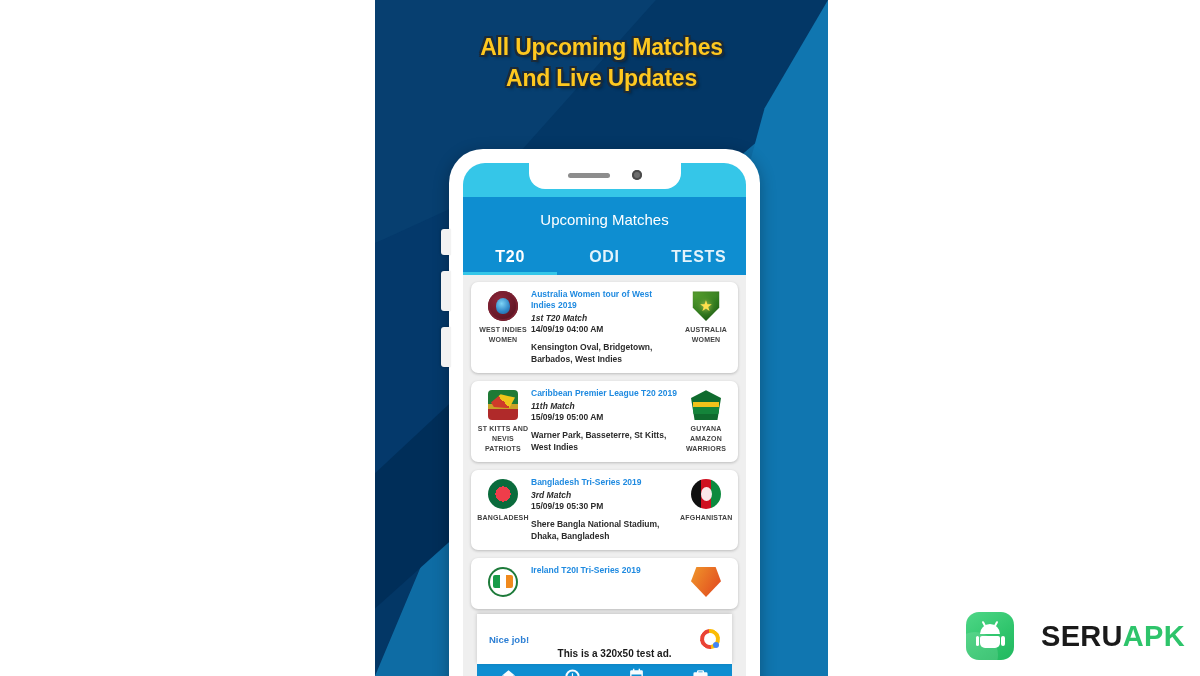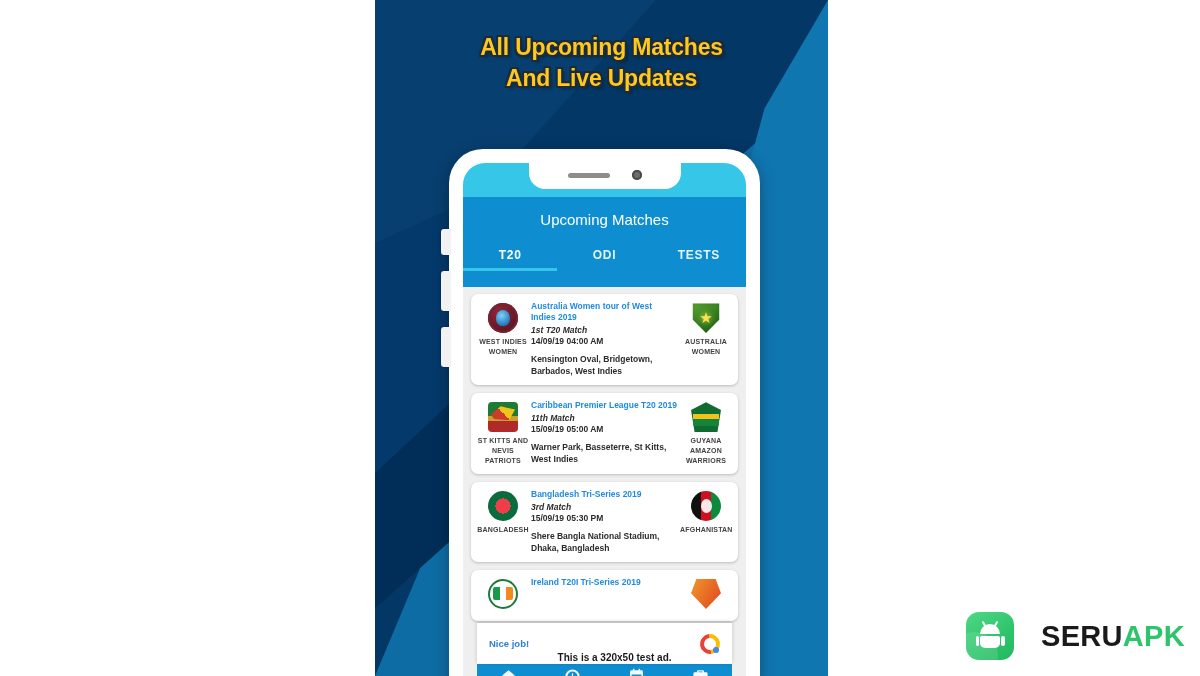--- a/index.html
+++ b/index.html
@@ -88,26 +88,26 @@
   .notch {
     position: absolute; left: 50%; transform: translateX(-50%);
     top: -2px; width: 152px; height: 28px;
     background: #ffffff; border-radius: 0 0 16px 16px;
     display: flex; align-items: center; justify-content: center; gap: 22px;
   }
   .notch .speaker { width: 42px; height: 5px; border-radius: 3px; background: #8d8d8d; }
   .notch .cam { width: 10px; height: 10px; border-radius: 50%; background: #6e6e6e;
                 box-shadow: inset 0 0 0 2px #4a4a4a; }
 
-  .appbar { background: #0e8ed1; padding: 14px 0 16px; }
+  .appbar { background: #0e8ed1; padding: 14px 0 0; }
   .appbar-title { color: #fff; font-size: 15px; text-align: center; padding-bottom: 16px; }
   .tabs { display: flex; }
   .tab {
     flex: 1; text-align: center; color: #e3f3fb;
-    font-size: 12px; font-weight: bold; letter-spacing: .7px;
+    font-size: 16px; font-weight: bold; letter-spacing: .7px;
     padding: 4px 0 9px; position: relative;
   }
   .tab.active { color: #ffffff; }
   .tab.active::after {
     content: ""; position: absolute; left: 0; right: 0; bottom: 0;
     height: 3px; background: #35c6e8;
   }
 
   .list { background: #efefef; height: 100%; padding: 7px 8px 0; }
 
@@ -191,21 +191,21 @@
     border-radius: 2px;
   }
   .logo-sco {
     background: linear-gradient(120deg, #f0972a, #e0431f);
     clip-path: polygon(18% 0, 82% 0, 100% 48%, 50% 100%, 0 48%);
   }
 
   
   .ad-banner {
     position: absolute; left: 14px; right: 14px; bottom: 25px;
-    height: 41px; background: #ffffff;
+    height: 50px; background: #ffffff;
     box-shadow: 0 -1px 4px rgba(0,0,0,.18);
     display: flex; align-items: center; padding: 0 12px; gap: 28px;
     z-index: 12;
   }
   .ad-nice { color: #2c7fd4; font-size: 9.5px; font-weight: bold; }
   .ad-text { flex: 1; text-align: center; color: #1a1a1a; font-size: 10px; font-weight: bold; margin-top: 28px; }
   .admob {
     width: 20px; height: 20px; position: relative; flex: 0 0 20px;
   }
   .admob .ring {

